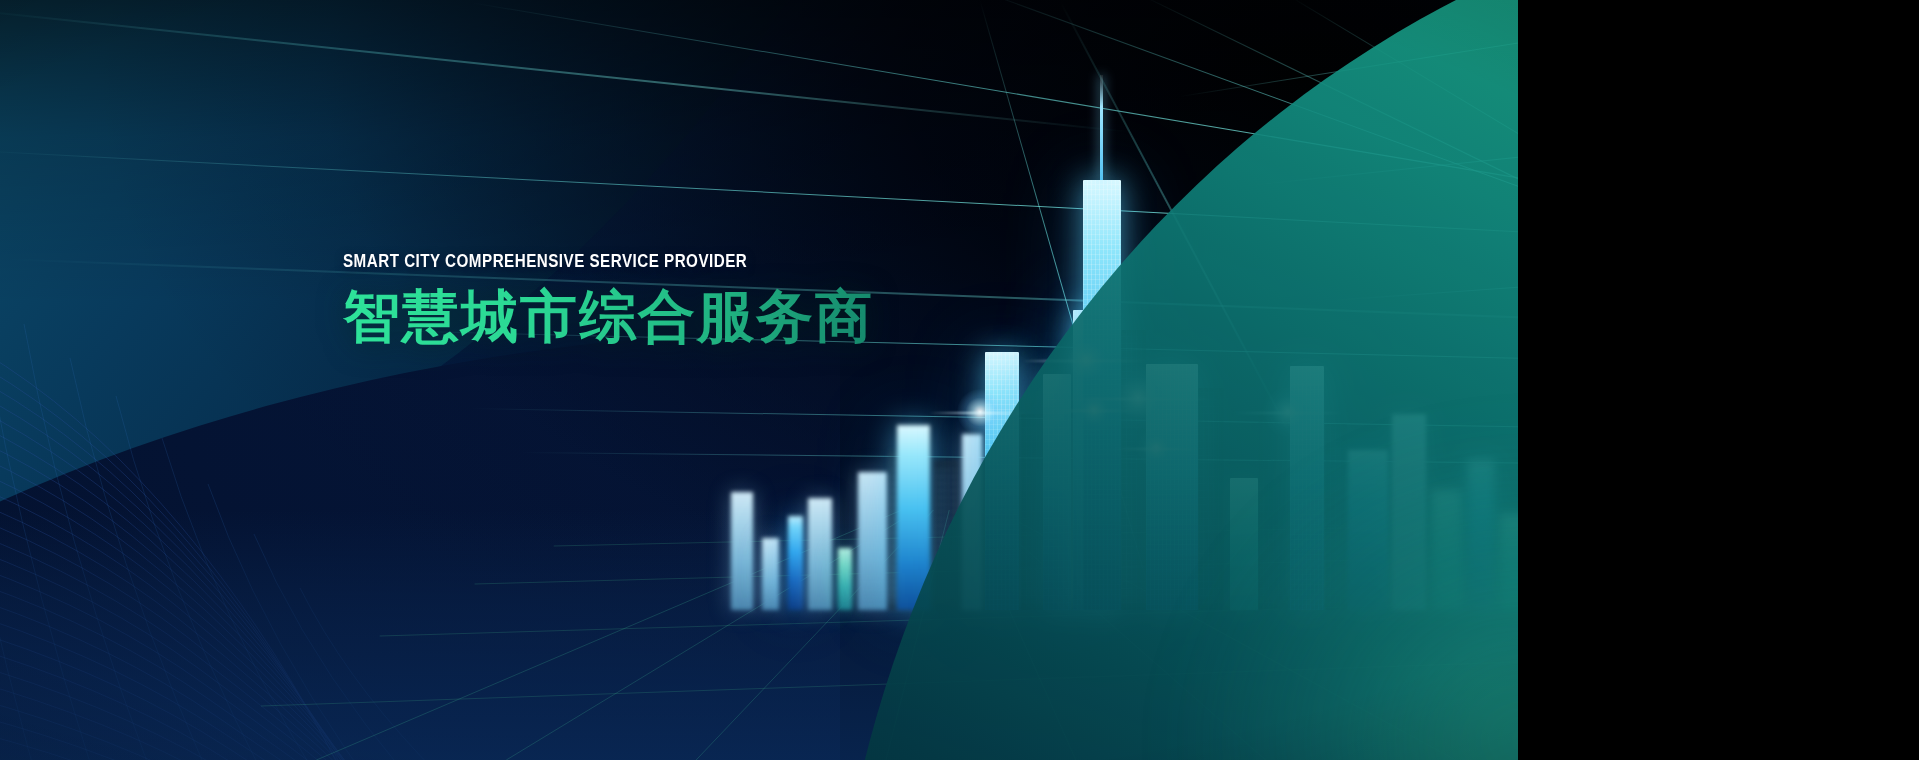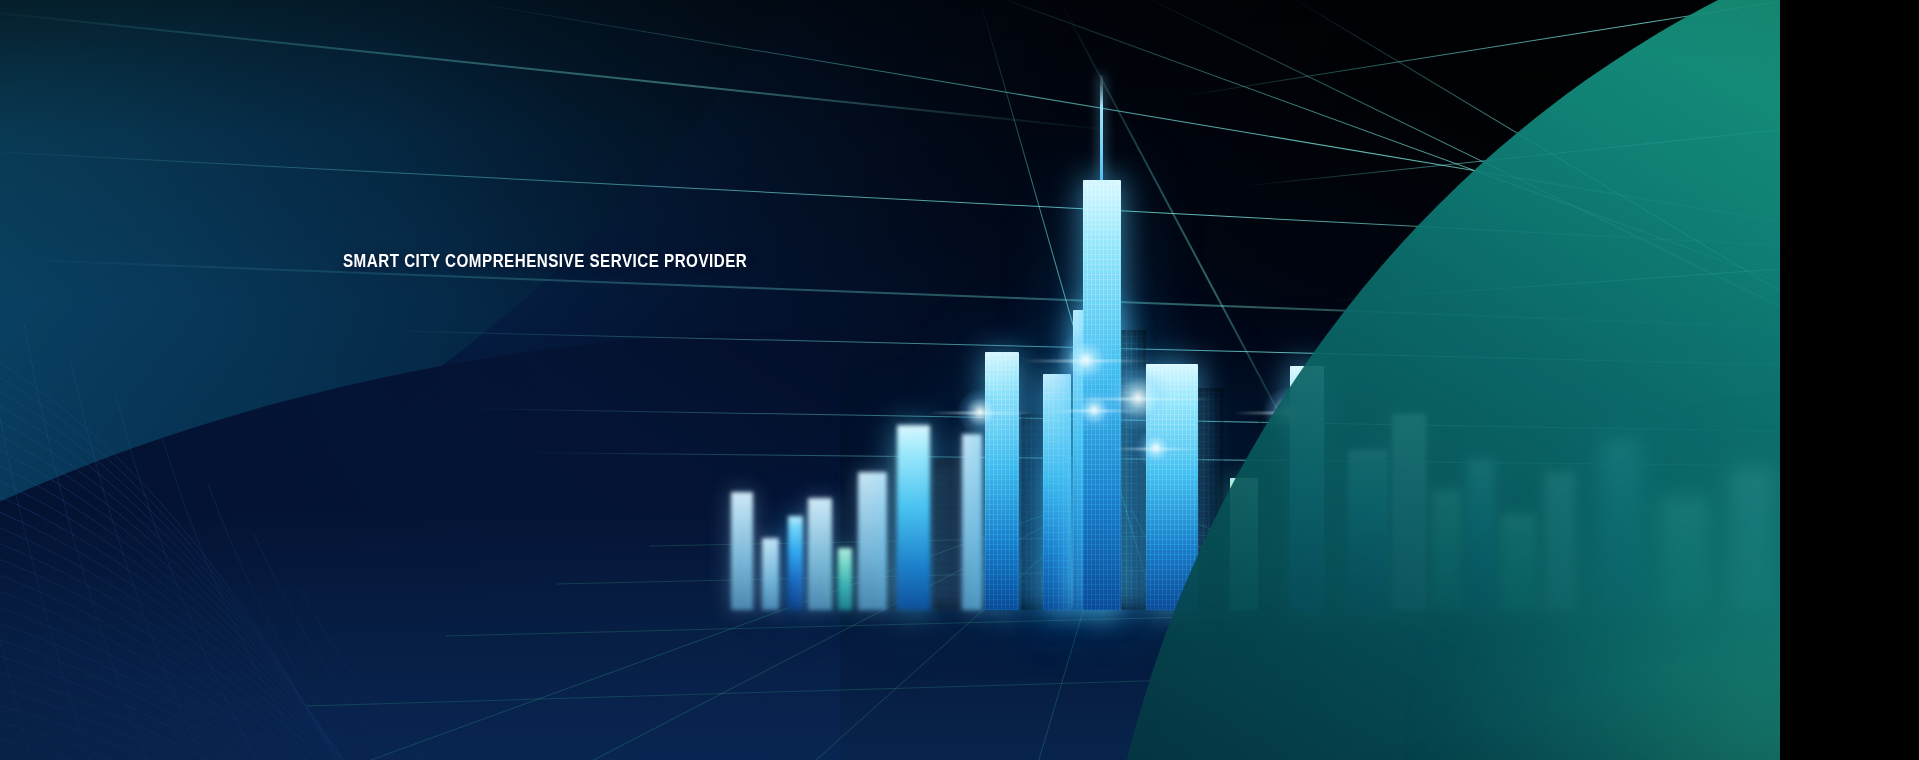--- a/index.html
+++ b/index.html
@@ -2,21 +2,21 @@
 <html><head>
 <meta charset="utf-8">
 <style>
   html, body {
     margin: 0;
     padding: 0;
     background: #000;
   }
   #banner {
     position: relative;
-    width: 1780px;
+    width: 1518px;
     height: 760px;
     overflow: hidden;
     background: #020a1e;
     font-family: "Liberation Sans", "DejaVu Sans", sans-serif;
     user-select: none;
   }
 
   
   .layer { position: absolute; inset: 0; }
 
@@ -386,16 +386,17 @@
       <div class="flare-streak" style="left: 1112px; top: 448px; width: 88px;"></div>
       <div class="flare" style="left: 1263px; top: 387px; width: 50px; height: 50px;"></div>
       <div class="flare-streak" style="left: 1233px; top: 412px; width: 110px;"></div>
     </div>
 
   <div class="curve-green"></div>
   <div class="curve-green-soft"></div>
 
   <div class="copy">
     <p class="eyebrow">SMART CITY COMPREHENSIVE SERVICE PROVIDER</p>
+    <h1 class="headline">智慧城市综合服务商</h1>
   </div>
 
   <div class="vignette"></div>
 </div>
 
 </body></html>

